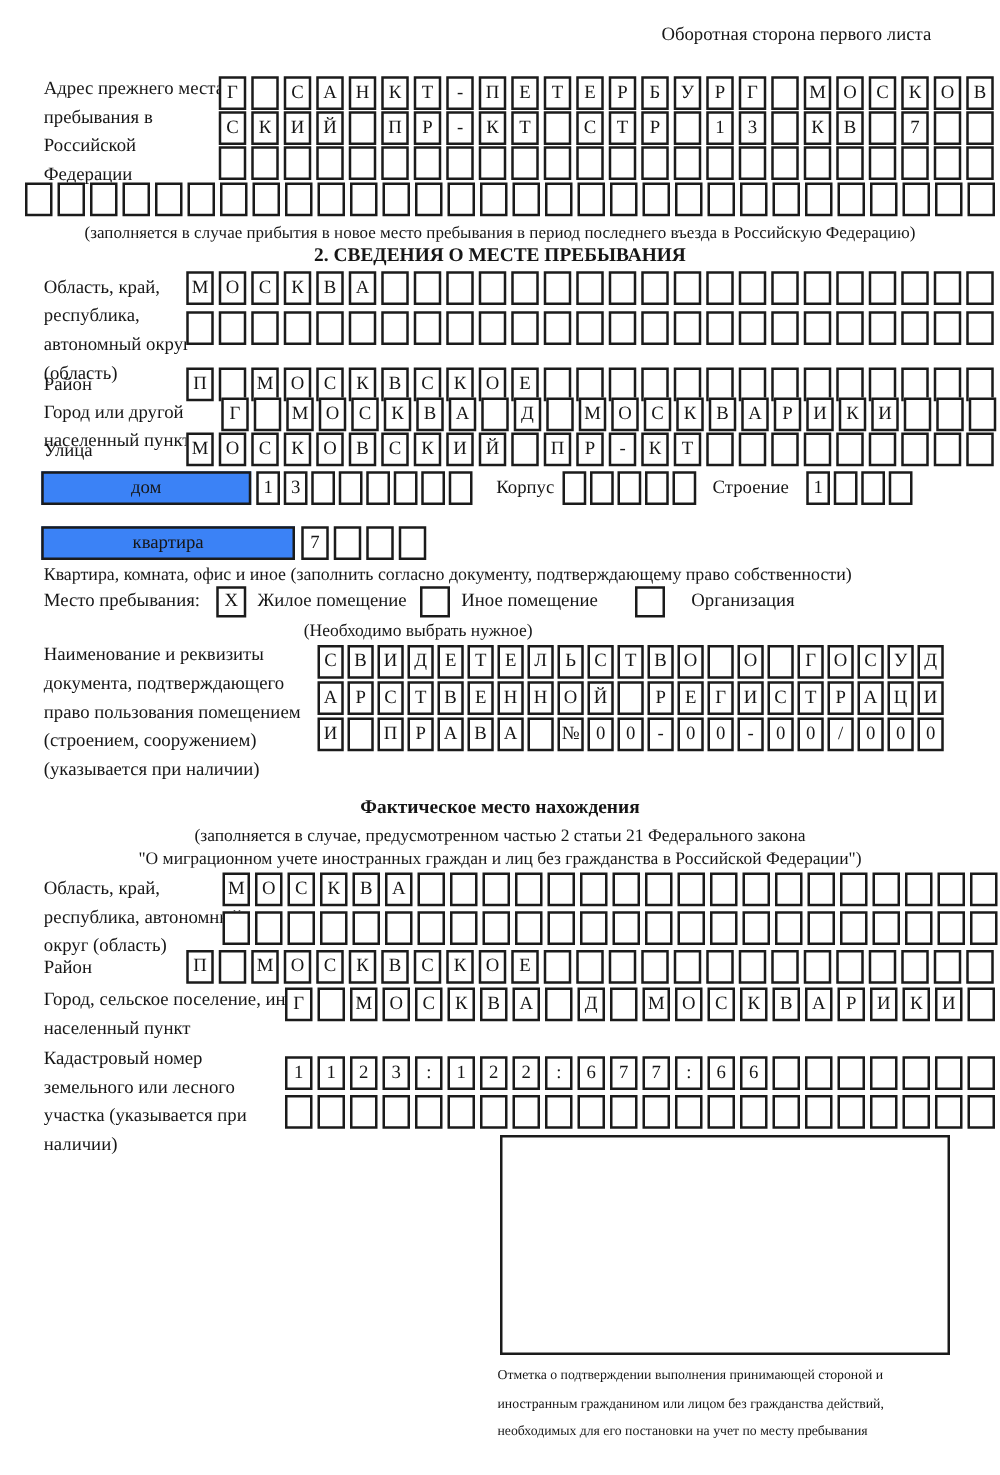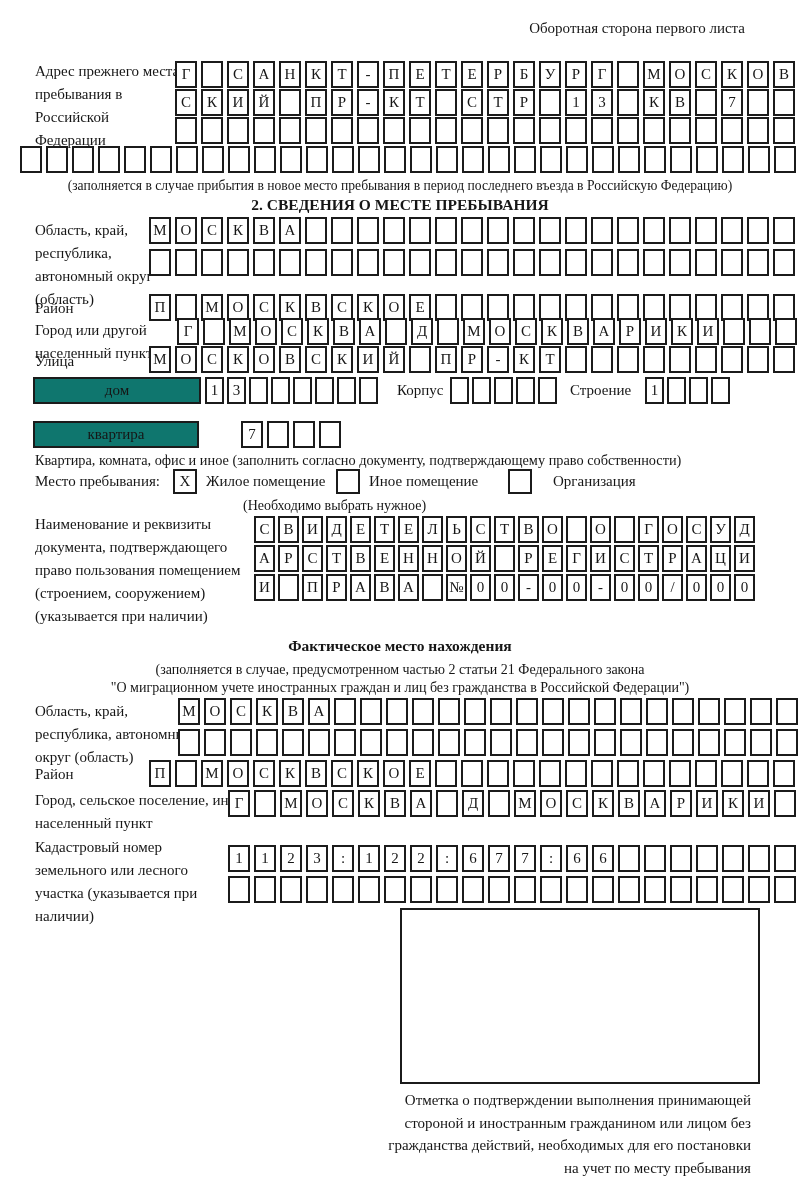--- a/index.html
+++ b/index.html
@@ -22,21 +22,21 @@
     border:2px solid #1b1b1b; background:#fff;
     font-size:15px; line-height:23px; text-align:center;
   }
   .cellrow .cell:last-child { margin-right:0; }
   .cell-s .cell { width:19px; margin-right:3px; }
   .cell-s2 .cell { width:21px; margin-right:3px; }
 
   .fieldbox {
     position:absolute; box-sizing:border-box; height:27px;
     border:2px solid #1b1b1b; text-align:center;
-    font-size:15px; line-height:23px; background:#0f766e;
+    font-size:15px; line-height:23px; background:#3b82f6;
   }
   .chk {
     position:absolute; box-sizing:border-box; width:24px; height:25px;
     border:2px solid #1b1b1b; text-align:center;
     font-size:15px; line-height:21px; background:#fff;
   }
   .stampbox { position:absolute; box-sizing:border-box; border:2px solid #1b1b1b; background:#fff; }
 </style>
 </head>
 <body>
@@ -322,21 +322,21 @@
       <div class="cell"></div>
     </div>
   <div class="lbl" style="left:570px; top:379px;">Строение</div>
   <div class="cellrow cell-s" style="left:645px; top:377px;">
       <div class="cell">1</div>
       <div class="cell"></div>
       <div class="cell"></div>
       <div class="cell"></div>
     </div>
 
-  <div class="fieldbox" style="left:33px; top:421px; width:166px;">квартира</div>
+  <div class="fieldbox" style="left:33px; top:421px; width:203px;">квартира</div>
   <div class="cellrow" style="left:241px; top:421px;">
       <div class="cell">7</div>
       <div class="cell"></div>
       <div class="cell"></div>
       <div class="cell"></div>
     </div>
   <div class="cap" style="left:35px; top:451px; font-size:14.3px;">Квартира, комната, офис и иное (заполнить согласно документу, подтверждающему право собственности)</div>
 
   <div class="lbl" style="left:35px; top:470px;">Место пребывания:</div>
   <div class="chk" style="left:173px; top:469px;">X</div>
@@ -575,15 +575,15 @@
       <div class="cell"></div>
       <div class="cell"></div>
       <div class="cell"></div>
       <div class="cell"></div>
       <div class="cell"></div>
       <div class="cell"></div>
       <div class="cell"></div>
     </div>
 
   <div class="stampbox" style="left:400px; top:908px; width:360px; height:176px;"></div>
-  <div class="cap" style="left:383px; top:1089px; width:368px; text-align:right; font-size:15px; line-height:22.5px;">Отметка о подтверждении выполнения принимающей стороной и иностранным гражданином или лицом без гражданства действий, необходимых для его постановки на учет по месту пребывания</div>
+  <div class="cap" style="left:398px; top:1089px; width:368px; text-align:left; font-size:11px; line-height:22.5px;">Отметка о подтверждении выполнения принимающей стороной и иностранным гражданином или лицом без гражданства действий, необходимых для его постановки на учет по месту пребывания</div>
 
 </div>
 
 </body></html>

